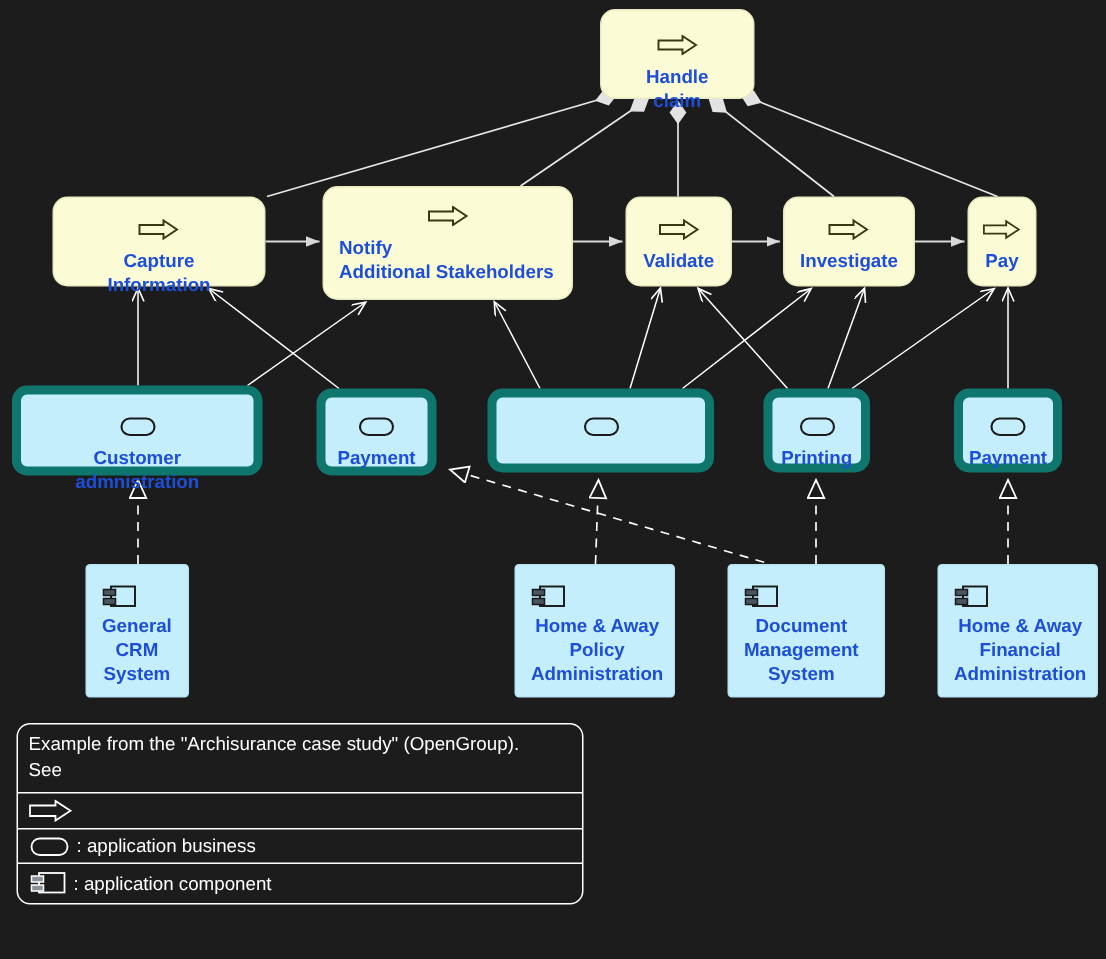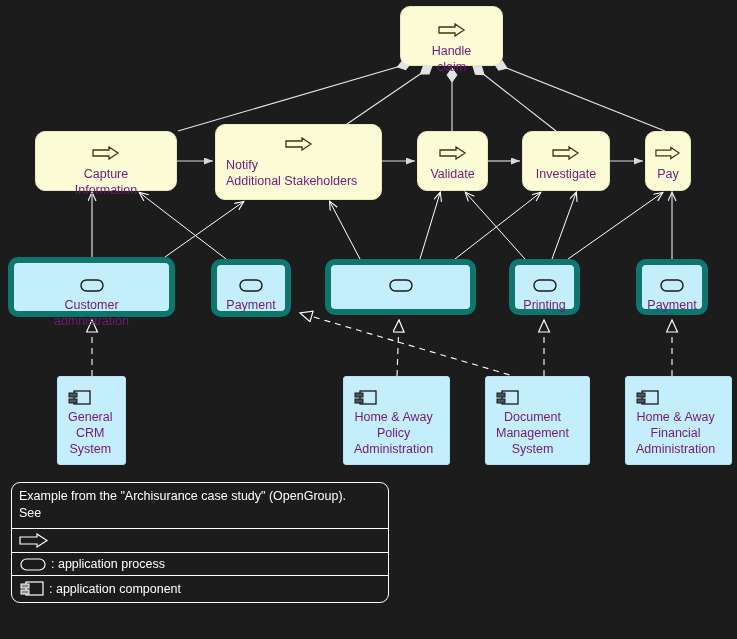--- a/index.html
+++ b/index.html
@@ -9,22 +9,23 @@
   }
   #canvas{position:absolute;left:0;top:0;width:737px;height:639px;}
   #edges{position:absolute;left:0;top:0;width:737px;height:639px;pointer-events:none;}
 
   .node{position:absolute;box-sizing:border-box;border-radius:10px;}
   .proc{background:#fbfbd5;border:1px solid #e9e9c0;}
   .svc{background:#c4eefc;border:6px solid #0f766e;}
   .comp{background:#c4eefc;border:1px solid #b6e4f5;border-radius:3px;}
 
   .node .label{
-    position:absolute;color:#701a75;font-size:12.5px;line-height:16px;
+    position:absolute;color:#1d4ed8;font-size:12.5px;line-height:16px;
     white-space:pre-line;
+    font-weight:bold;
   }
   .proc .label{left:50%;transform:translateX(-50%);text-align:center;}
   .proc.left-label .label{left:10px;transform:none;text-align:left;}
   .svc .label{left:50%;transform:translateX(-50%);text-align:center;}
   .comp .label{left:10px;text-align:center;}
 
   .ico{position:absolute;}
   .proc .ico{left:50%;transform:translateX(-50%);}
   .svc .ico{left:50%;transform:translateX(-50%);}
   .comp .ico{left:10px;}
@@ -264,21 +265,21 @@
           </svg>
       </span>
     </div>
 
     <div class="row">
       <span class="gl">
         <svg width="28" height="14" viewBox="0 0 28 14">
             <rect x="2" y="2" width="24" height="11" rx="5.5" fill="none" stroke="#ffffff" stroke-width="1.2"></rect>
           </svg>
       </span>
-      <span class="txt">: application process</span>
+      <span class="txt">: application business</span>
     </div>
 
     <div class="row">
       <span class="gl">
         <svg width="26" height="18" viewBox="0 0 26 18">
           <rect x="7" y="2" width="17" height="13" fill="none" stroke="#ffffff" stroke-width="1.2"></rect>
           <rect x="2" y="4" width="8" height="4" fill="#8a9099" stroke="#ffffff" stroke-width="1"></rect>
           <rect x="2" y="10" width="8" height="4" fill="#8a9099" stroke="#ffffff" stroke-width="1"></rect>
         </svg>
       </span>

